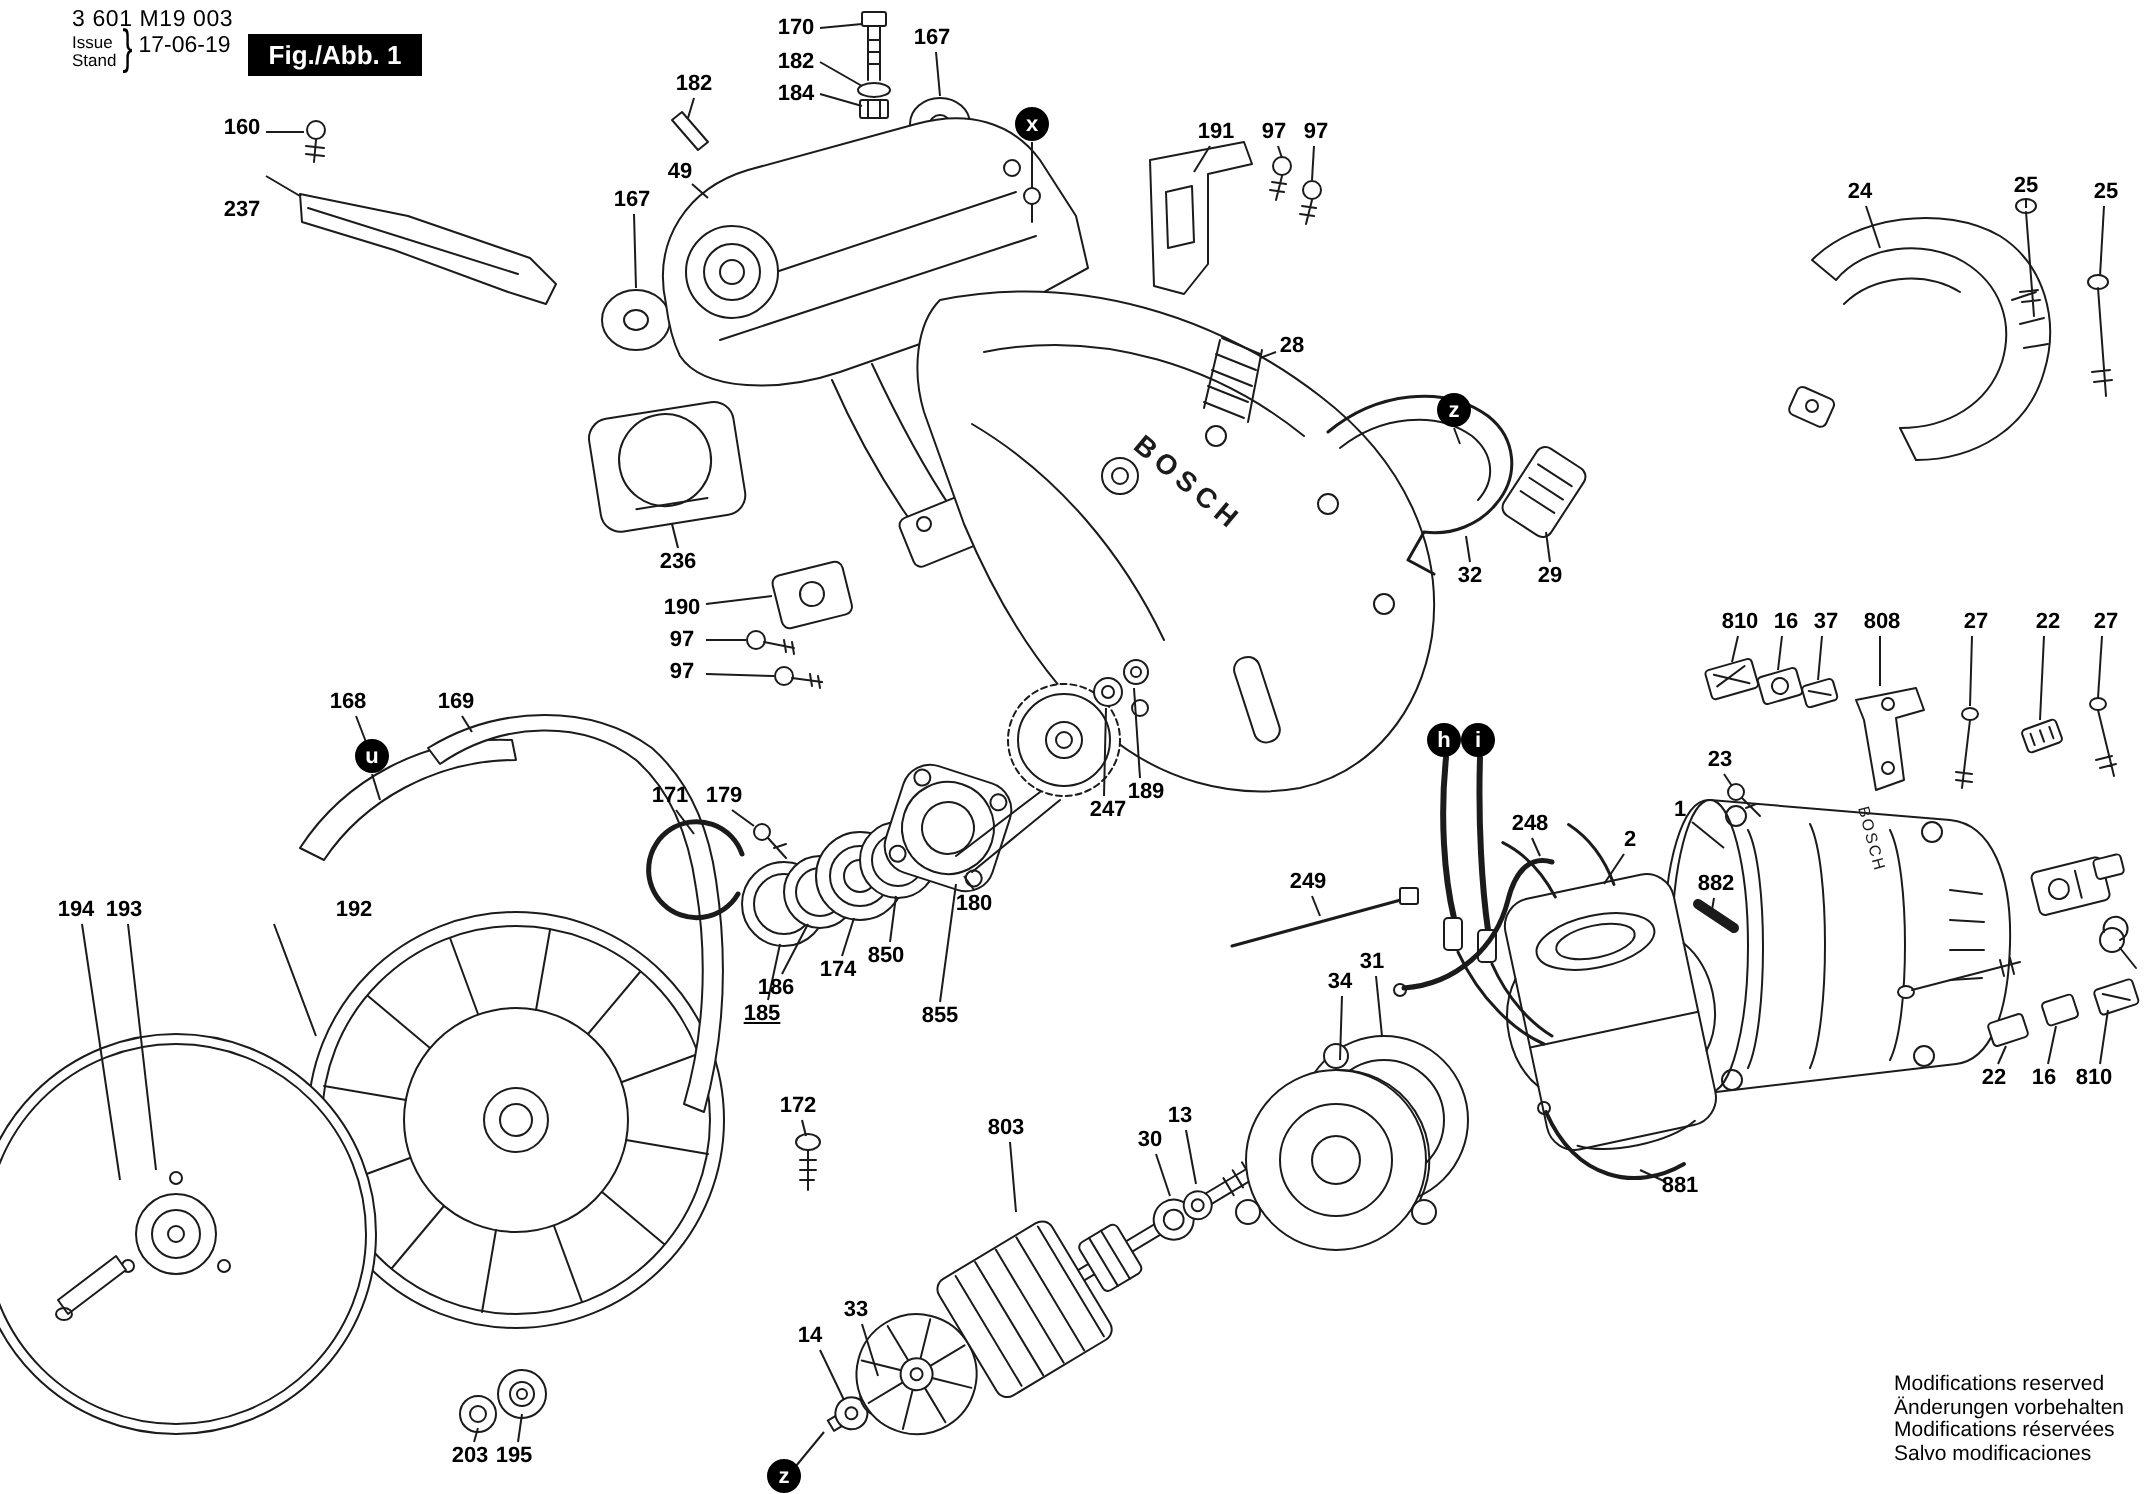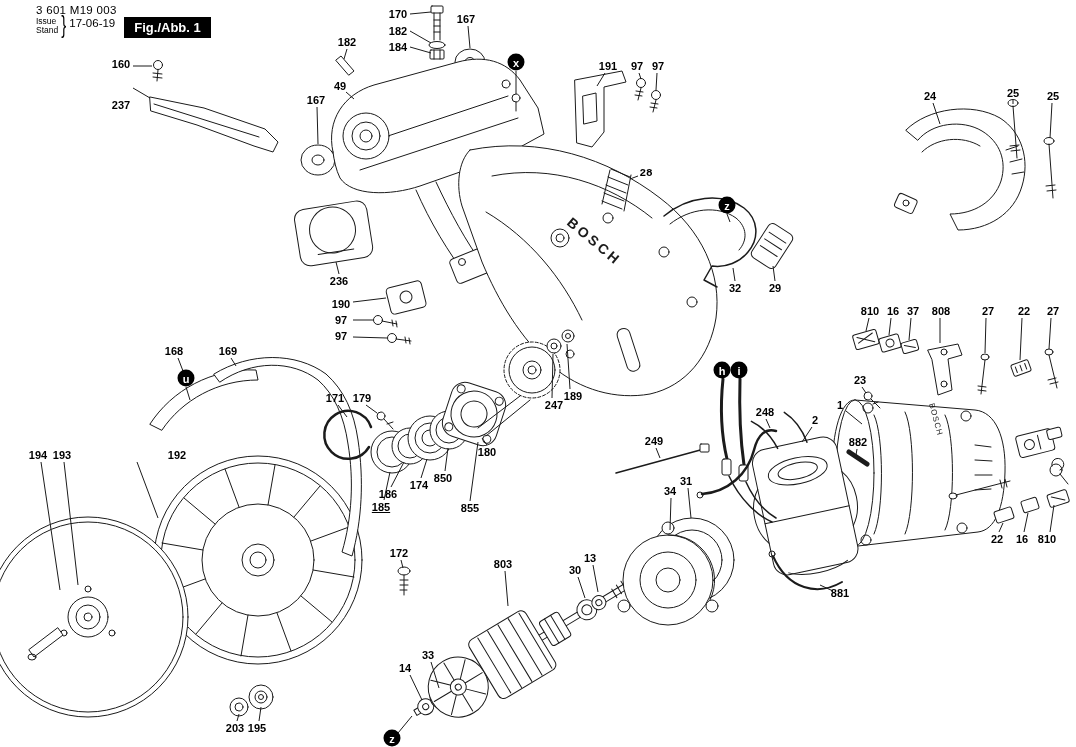--- a/index.html
+++ b/index.html
@@ -476,21 +476,21 @@
       <span class="callout" style="left: 398px; top: 14px;">170</span>
       <span class="callout" style="left: 398px; top: 31px;">182</span>
       <span class="callout" style="left: 398px; top: 47px;">184</span>
       <span class="callout" style="left: 347px; top: 42px;">182</span>
       <span class="callout" style="left: 466px; top: 19px;">167</span>
       <span class="callout" style="left: 316px; top: 100px;">167</span>
       <span class="callout" style="left: 340px; top: 86px;">49</span>
       <span class="callout" style="left: 608px; top: 66px;">191</span>
       <span class="callout" style="left: 637px; top: 66px;">97</span>
       <span class="callout" style="left: 658px; top: 66px;">97</span>
-      <span class="callout" style="left: 646px; top: 173px; font-family: Liberation Mono, monospace;">28</span>
+      <span class="callout" style="left: 646px; top: 173px;">28</span>
       <span class="callout" style="left: 930px; top: 96px;">24</span>
       <span class="callout" style="left: 1013px; top: 93px;">25</span>
       <span class="callout" style="left: 1053px; top: 96px;">25</span>
       <span class="callout" style="left: 735px; top: 288px;">32</span>
       <span class="callout" style="left: 775px; top: 288px;">29</span>
       <span class="callout" style="left: 339px; top: 281px;">236</span>
       <span class="callout" style="left: 341px; top: 304px;">190</span>
       <span class="callout" style="left: 341px; top: 320px;">97</span>
       <span class="callout" style="left: 341px; top: 336px;">97</span>
       <span class="callout" style="left: 174px; top: 351px;">168</span>
@@ -549,14 +549,20 @@
       <div class="issue-stand">
         <span>Issue</span>
         <span>Stand</span>
       </div>
       <span class="brace">}</span>
       <span class="date">17-06-19</span>
       <span class="figure-box">Fig./Abb. 1</span>
     </div>
   </div>
 
+  <div class="footer">
+    <div>Modifications reserved</div>
+    <div>Änderungen vorbehalten</div>
+    <div>Modifications réservées</div>
+    <div>Salvo modificaciones</div>
+  </div>
 
 </div>
 
 </body></html>

